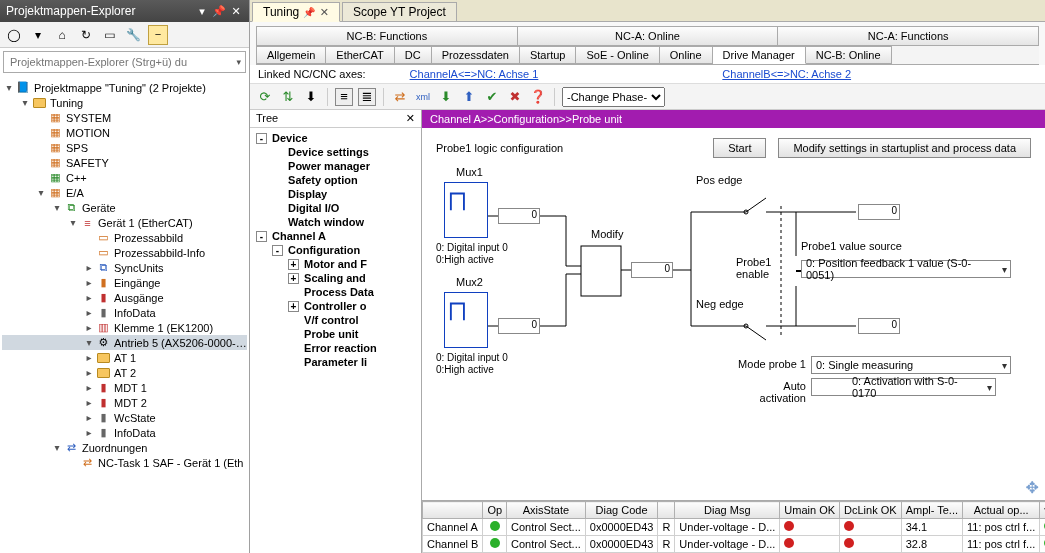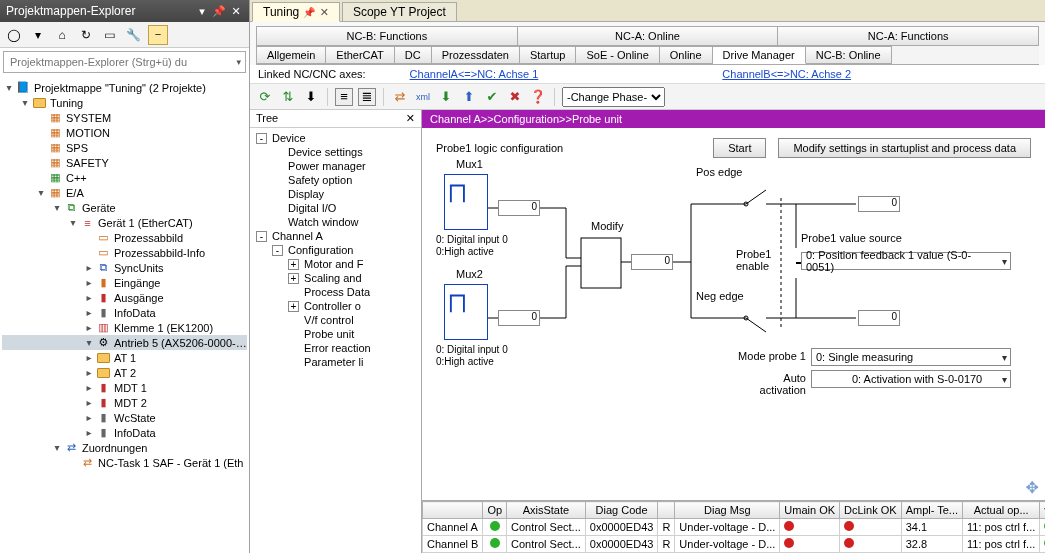--- a/index.html
+++ b/index.html
@@ -178,21 +178,21 @@
     flex-direction: column;
     background: #fff;
   }
   .cfg-tree-head {
     display: flex;
     justify-content: space-between;
     padding: 2px 6px;
     border-bottom: 1px solid #ccc;
     font-size: 11px;
   }
-  .cfg-tree { flex:1; overflow:auto; padding:3px 4px; white-space:nowrap; font-size:11px; }
+  .cfg-tree { flex:1; overflow:auto; padding:3px 4px; white-space:nowrap; font-size:11px;font-weight:bold; }
   .cfg-item { padding:1px 0; cursor:pointer; }
   .cfg-item .exp { display:inline-block; width:11px; height:11px; border:1px solid #888; text-align:center; line-height:9px; font-size:10px; margin-right:2px; background:#fff;}
   .cfg-l0 { padding-left:2px; }
   .cfg-l1 { padding-left:18px; }
   .cfg-l2 { padding-left:34px; }
 
   .content-area {
     flex: 1;
     display: flex;
     flex-direction: column;
@@ -216,20 +216,21 @@
     background: linear-gradient(#fdfdfd,#e2e2e2);
     border: 1px solid #888;
     padding: 3px 14px;
     border-radius: 0;
     cursor: pointer;
     font-size: 11px;
   }
   .diagram {
     position: relative;
     height: 230px;
+    margin-top: 8px;
   }
   .mux-box { position:absolute; width:44px; height:56px; border:1px solid #1040c0; background:#fff; }
   .mux-box .edge { position:absolute; left:4px; top:6px; width:28px; height:24px; }
   .mux-lbl { position:absolute; font-size:10px; line-height:12px; }
   .num-field { position:absolute; border:1px solid #888; background:#fff; width:42px; height:16px; font-size:10px; padding:0 2px; text-align:right; }
   .dlabel { position:absolute; font-size:11px; }
   .dropdown { position:absolute; border:1px solid #888; background:#fff; height:18px; font-size:11px; display:flex; align-items:center; padding:0 14px 0 4px; cursor:pointer;}
   .dropdown::after { content:"▾"; position:absolute; right:3px; font-size:10px; color:#333; }
 
   
@@ -566,21 +567,21 @@
           <span class="dlabel" style="left:365px; top:74px;">Probe1 value source</span>
           <div class="dropdown" style="left:365px; top:94px; width:210px;">
               <span>0: Position feedback 1 value (S-0-0051)</span>
             </div>
 
           <span class="dlabel" style="left:300px; top:192px; text-align:right; width:70px;">Mode probe 1</span>
           <div class="dropdown" style="left:375px; top:190px; width:200px;">
               <span>0: Single measuring</span>
             </div>
           <span class="dlabel" style="left:298px; top:214px; text-align:right; width:72px;">Auto activation</span>
-          <div class="dropdown" style="left:375px; top:212px; width:200px;padding-left:40px;">
+          <div class="dropdown" style="left:375px; top:212px; width:185px;padding-left:40px;">
               <span>0: Activation with S-0-0170</span>
             </div>
         </div>
         <span class="axis-icon">✥</span>
       </div>
 
       <div class="grid-wrap">
         <table class="grid" id="grid">
             <thead>
               <tr>

